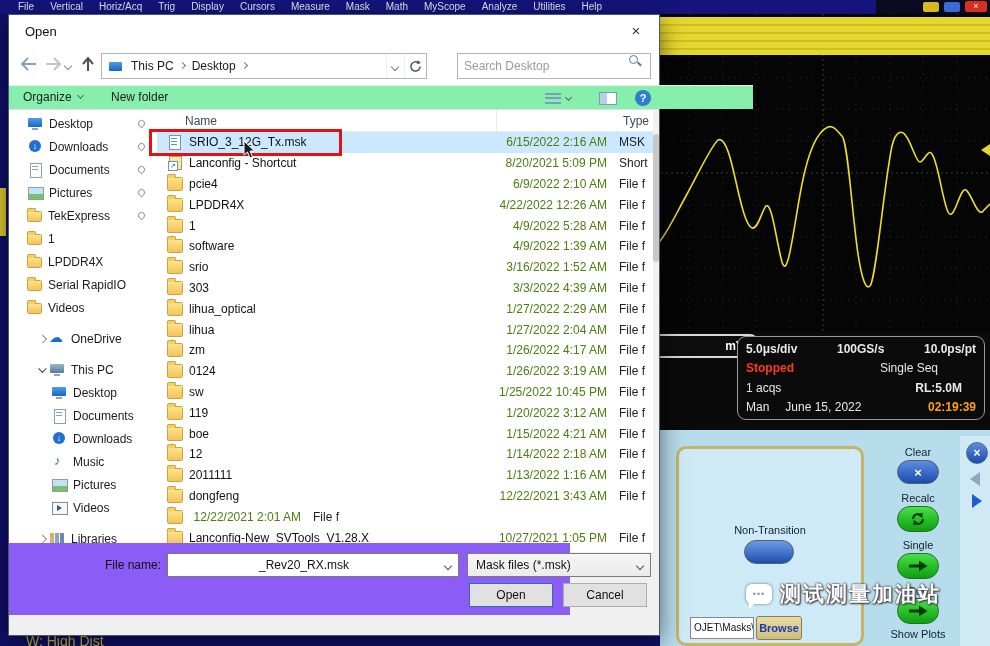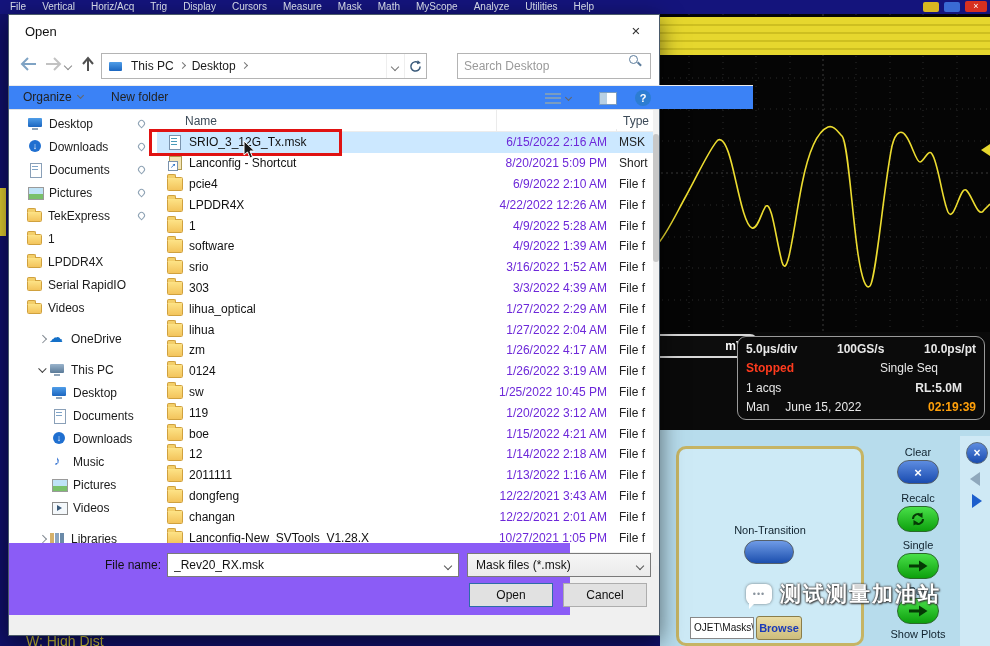--- a/index.html
+++ b/index.html
@@ -1,21 +1,21 @@
 <!DOCTYPE html>
 <html><head>
 <meta charset="utf-8">
 <style>
   html,body{margin:0;padding:0;background:#222;}
   #stage{position:relative;width:990px;height:646px;overflow:hidden;background:#0a0a20;
          font-family:"Liberation Sans",sans-serif;-webkit-font-smoothing:antialiased;}
   #stage *{box-sizing:border-box;}
 
   
-  .menubar{position:absolute;left:0;top:0;width:990px;height:14px;background:#14147c;display:flex;align-items:center;padding-left:2px;z-index:1;}
+  .menubar{position:absolute;left:0;top:0;width:876px;height:14px;background:#14147c;display:flex;align-items:center;padding-left:10px;z-index:1;}
   .menu-item{color:#dde2f0;font-size:10px;line-height:14px;padding:0 8px;white-space:nowrap;}
   .menubar-right{position:absolute;right:3px;top:1px;display:flex;gap:5px;align-items:center;z-index:2;}
   .mb-badge-y{width:16px;height:10px;background:#d8b820;border-radius:2px;}
   .mb-badge-b{width:16px;height:10px;background:#3a6ad4;border-radius:2px;}
   .mb-close{width:22px;height:11px;background:#d83020;color:#fff;font-size:9px;line-height:11px;text-align:center;border-radius:2px;}
 
   .left-strip{position:absolute;left:0;top:14px;width:8px;height:632px;background:#10106a;}
   .yfrag{position:absolute;left:0;top:188px;width:6px;height:48px;background:#e0cc30;}
   .bottom-strip{position:absolute;left:0;top:632px;width:660px;height:14px;background:#10106a;}
   .bottom-frag{position:absolute;left:26px;top:1px;color:#cfc23a;font-size:14px;}
@@ -90,21 +90,21 @@
   .addr-drop{margin-left:auto;width:18px;height:24px;position:relative;border-left:1px solid #eee;flex:none;}
   .addr-drop::before{content:'';position:absolute;left:5px;top:10px;width:5px;height:5px;border-right:1.3px solid #777;border-bottom:1.3px solid #777;transform:rotate(45deg);}
   .addr-refresh{width:22px;height:24px;display:flex;align-items:center;justify-content:center;border-left:1px solid #eee;flex:none;}
   .searchbox{position:absolute;left:448px;top:6px;width:194px;height:26px;background:#fff;border:1px solid #b4b4b4;display:flex;}
   .searchbox input{border:none;outline:none;flex:1;font-size:12px;padding:0 6px;color:#333;font-family:"Liberation Sans",sans-serif;background:transparent;}
   .searchbox input::placeholder{color:#9a9a9a;}
   .mag{width:14px;height:14px;position:relative;margin-right:8px;flex:none;}
   .mag::before{content:'';position:absolute;left:1px;top:1px;width:7px;height:7px;border:1.6px solid #5c7c9c;border-radius:50%;}
   .mag::after{content:'';position:absolute;left:9px;top:9px;width:5px;height:1.6px;background:#5c7c9c;transform:rotate(45deg);}
 
-  .toolbar{position:absolute;left:0;top:70px;width:744px;height:24px;background:#3b82f6;border-top:1px solid #ececec;}
+  .toolbar{position:absolute;left:0;top:70px;width:744px;height:24px;background:#86efac;border-top:1px solid #ececec;}
   .tb-item{position:absolute;top:4px;display:flex;align-items:center;gap:5px;font-size:12px;color:#222;}
   .tb-organize{left:14px;} .tb-newfolder{left:102px;}
   .tb-chev{width:8px;height:8px;position:relative;}
   .tb-chev::before{content:'';position:absolute;left:1px;top:0;width:4px;height:4px;border-right:1.3px solid #666;border-bottom:1.3px solid #666;transform:rotate(45deg);}
   .tb-viewgrid{position:absolute;left:536px;top:7px;width:16px;height:11px;
                background:repeating-linear-gradient(180deg,#7a9cc0 0 2px,transparent 2px 4.5px);}
   .tb-grid-chev{position:absolute;left:556px;top:9px;}
   .tb-pane{position:absolute;left:590px;top:6px;width:18px;height:13px;border:1px solid #7a9cc0;background:linear-gradient(90deg,#b8d0e4 0 45%,#fff 45%);}
   .tb-help{position:absolute;left:626px;top:4px;width:16px;height:16px;border-radius:50%;background:#2d7dd2;color:#fff;
            font-size:11px;font-weight:bold;display:flex;align-items:center;justify-content:center;}
@@ -159,34 +159,34 @@
   .frow.sel{background:#cce8ff;}
   .fic{width:16px;height:14px;margin:0 6px 0 10px;flex:none;position:relative;}
   .fic-folder{margin-left:10px;}
   .fic-msk::before{content:'';position:absolute;left:2px;top:0;width:10px;height:13px;background:#fff;border:1px solid #7a93ad;}
   .fic-msk::after{content:'';position:absolute;left:4px;top:3px;width:6px;height:7px;
         background:repeating-linear-gradient(180deg,#4a9ab8 0 1px,transparent 1px 3px);}
   .fic-shortcut::before{content:'';position:absolute;left:2px;top:0;width:11px;height:12px;background:#f4e6b6;border:1px solid #b09a50;}
   .fic-shortcut::after{content:'↗';position:absolute;left:1px;top:5px;width:8px;height:8px;background:#fff;border:1px solid #7a93ad;
         color:#1565c0;font-size:7px;line-height:8px;text-align:center;}
   .fname{width:306px;overflow:hidden;white-space:nowrap;text-overflow:ellipsis;}
-  .fdate{width:118px;text-align:right;padding-right:6px;color:#6d28d9;white-space:nowrap;}
+  .fdate{width:118px;text-align:right;padding-right:6px;color:#4d7c0f;white-space:nowrap;}
   .ftype{flex:1;padding-left:6px;overflow:hidden;white-space:nowrap;color:#222;}
 
   .vscroll{position:absolute;left:644px;top:0;width:6px;height:456px;background:#f1f1f1;}
   .vthumb{position:absolute;left:0;top:24px;width:6px;height:128px;background:#c8c8c8;border-radius:3px;}
   .hscroll{position:absolute;left:148px;top:442px;width:496px;height:13px;background:#f1f1f1;display:flex;align-items:center;}
   .harrow{width:14px;text-align:center;color:#606060;font-size:12px;line-height:13px;flex:none;}
   .hthumb{position:absolute;left:16px;top:2px;width:270px;height:9px;background:#c8c8c8;border-radius:4px;}
 
   
   .dlg-footer{position:absolute;left:0;top:528px;width:561px;height:72px;background:#8b5cf6;}
   .fn-label{position:absolute;left:60px;top:15px;width:92px;text-align:right;color:#111;}
   .fn-input{position:absolute;left:158px;top:10px;width:292px;height:24px;background:#fff;border:1px solid #7a7a7a;display:flex;align-items:center;}
-  .fn-input input{border:none;outline:none;flex:1;font-size:12px;padding:0 6px;color:#111;font-family:"Liberation Sans",sans-serif;background:transparent;}
+  .fn-input input{border:none;outline:none;flex:1;font-size:12px;padding:0 6px;color:#111;font-family:"Liberation Sans",sans-serif;background:transparent;text-align:center;}
   .combo-chev{width:18px;height:100%;position:relative;flex:none;}
   .combo-chev::before{content:'';position:absolute;left:5px;top:9px;width:5px;height:5px;border-right:1.4px solid #555;border-bottom:1.4px solid #555;transform:rotate(45deg);}
   .ft-combo{position:absolute;left:458px;top:10px;width:184px;height:24px;border:1px solid #7a7a7a;background:linear-gradient(180deg,#f6f6f6,#ebebeb);
             display:flex;align-items:center;font-size:12px;color:#111;}
   .ft-combo .txt{flex:1;padding-left:8px;white-space:nowrap;overflow:hidden;}
   .dlg-btn{position:absolute;top:40px;width:84px;height:24px;background:#e1e1e1;border:1px solid #adadad;
            display:flex;align-items:center;justify-content:center;font-size:12px;color:#111;}
   .btn-open{left:460px;border-color:#2d6da8;}
   .btn-cancel{left:554px;}
 
@@ -611,21 +611,20 @@
             <span class="ftype">File f</span>
           </div>
           <div class="frow">
             <span class="fic fic-folder"></span>
             <span class="fname">dongfeng</span>
             <span class="fdate">12/22/2021 3:43 AM</span>
             <span class="ftype">File f</span>
           </div>
           <div class="frow">
             <span class="fic fic-folder"></span>
-            <span class="fname">changan</span>
             <span class="fdate">12/22/2021 2:01 AM</span>
             <span class="ftype">File f</span>
           </div>
           <div class="frow">
             <span class="fic fic-folder"></span>
             <span class="fname">Lanconfig-New_SVTools_V1.28.X</span>
             <span class="fdate">10/27/2021 1:05 PM</span>
             <span class="ftype">File f</span>
           </div>
         </div>

